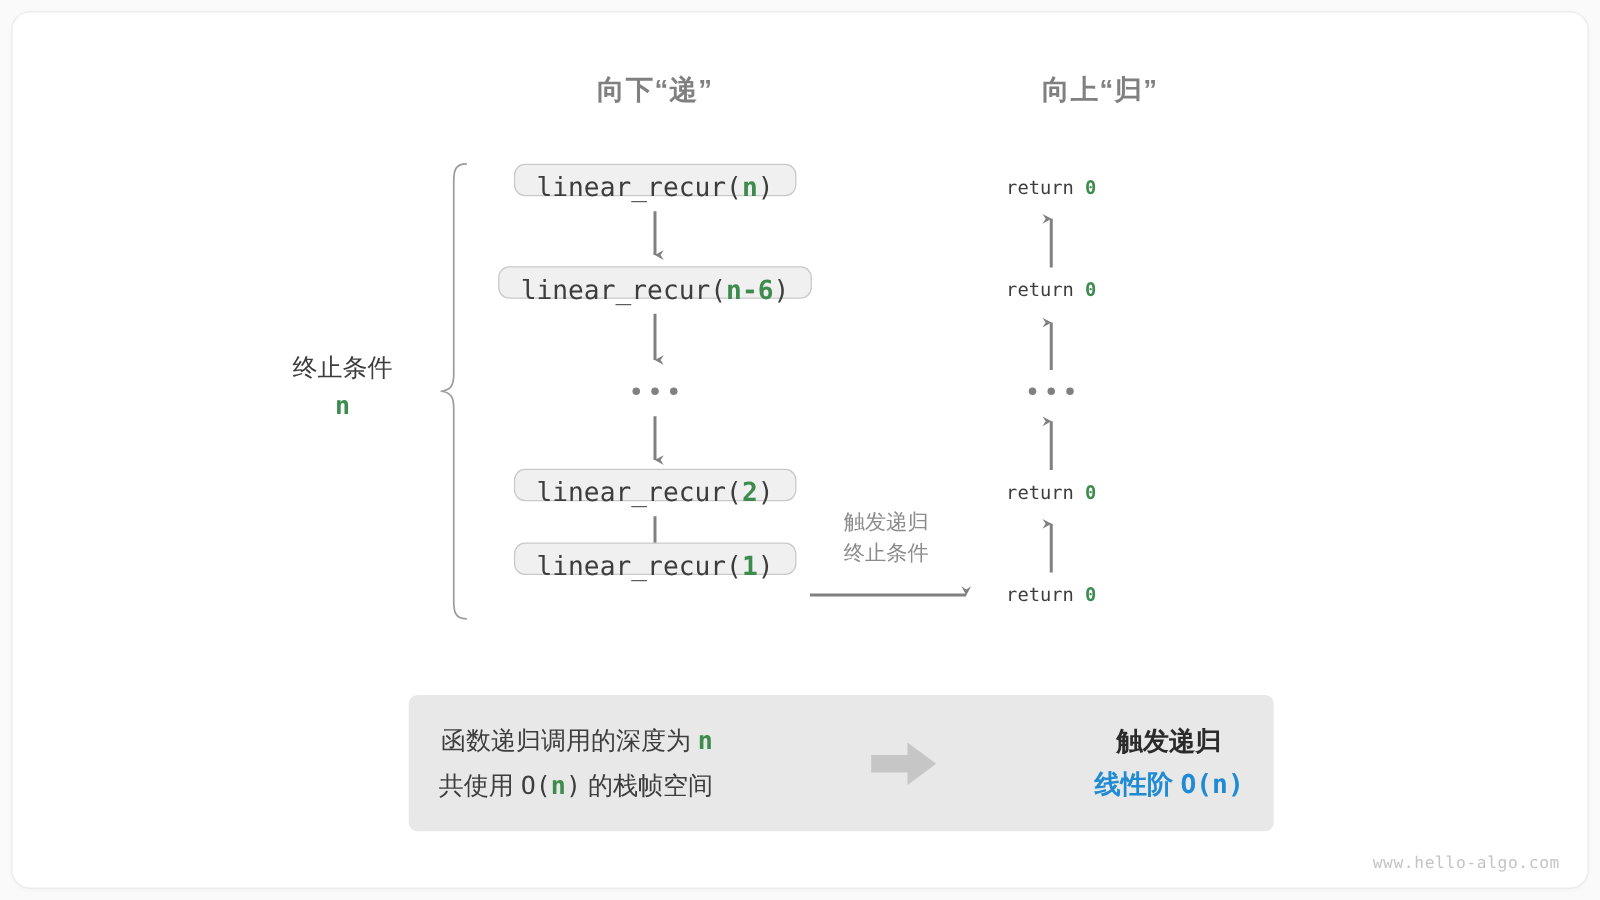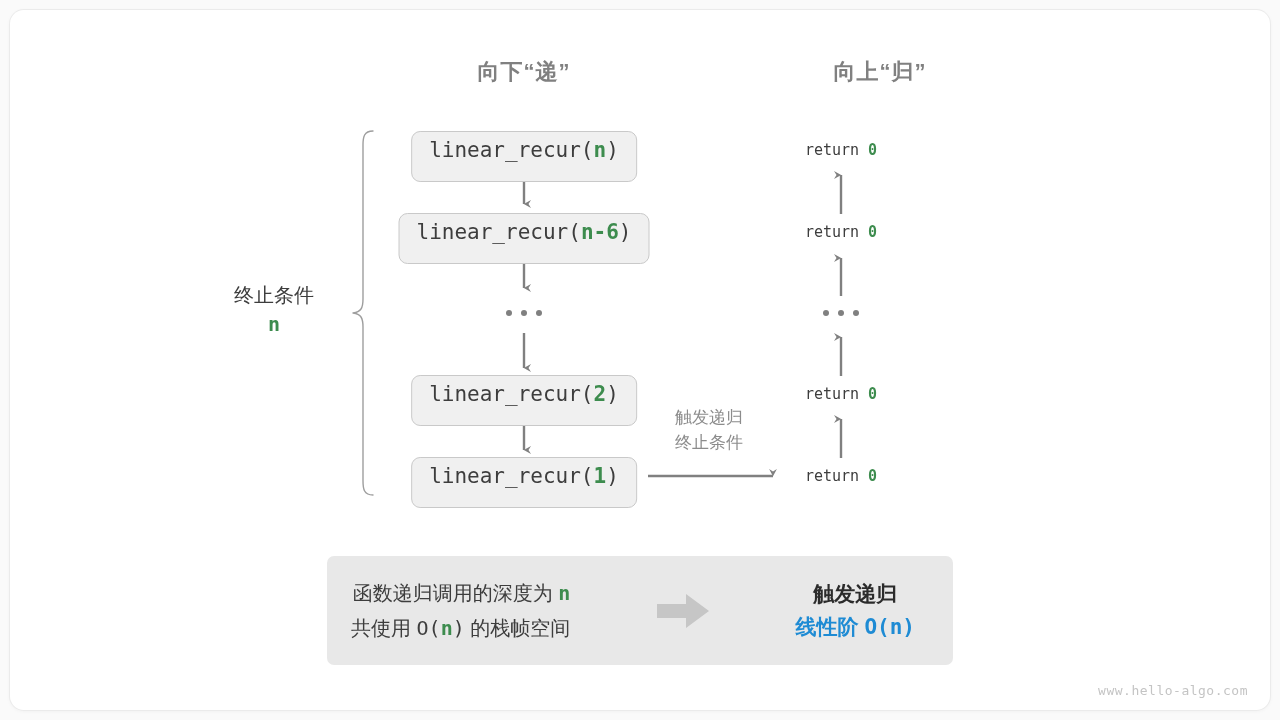--- a/index.html
+++ b/index.html
@@ -43,21 +43,21 @@
   #header-down { left: 524px; top: 57px; }
   #header-up   { left: 880px; top: 57px; }
 
   
   .frame-box {
     position: absolute;
     transform: translateX(-50%);
     background: #f0f0f0;
     border: 1.5px solid #c9c9c9;
     border-radius: 9px;
-    height: 51px;
+    height: 26px;
     line-height: 36px;
     padding: 0 17px;
     font-family: "DejaVu Sans Mono", "Liberation Mono", monospace;
     font-size: 21px;
     color: #3d3d3d;
     white-space: nowrap;
     box-sizing: border-box;
     text-align: right;
   }
   .frame-box .arg {
@@ -140,29 +140,29 @@
     color: #8c8c8c;
     line-height: 25px;
     white-space: nowrap;
   }
 
   
   #summary {
     position: absolute;
     left: 327px;
     top: 556px;
-    width: 626px;
+    width: 692px;
     height: 109px;
     background: #e8e8e8;
     border-radius: 7px;
     display: flex;
     align-items: center;
     justify-content: space-between;
     box-sizing: border-box;
-    padding: 0 38px 0 24px;
+    padding: 0 24px 0 24px;
   }
   #summary-left {
     text-align: right;
     font-size: 20px;
     color: #3d3d3d;
     line-height: 35px;
     white-space: nowrap;
     flex: 0 0 auto;
   }
   #summary-left .mono {
@@ -269,21 +269,21 @@
   </div>
 
   <div class="frame-box" style="left:524px; top:213px;">
     <span>linear_recur(</span><span class="arg">n-6</span><span>)</span>
   </div>
 
   <div class="frame-box" style="left:524px; top:375px;">
     <span>linear_recur(</span><span class="arg">2</span><span>)</span>
   </div>
 
-  <div class="frame-box" style="left:524px; top:457px;">
+  <div class="frame-box" style="left:524px; top:434px;">
     <span>linear_recur(</span><span class="arg">1</span><span>)</span>
   </div>
 
   <div class="dots" style="left:524px; top:313px;">
     <i></i>
     <i></i>
     <i></i>
   </div>
 
   <div class="ret" style="left:841px; top:131px;">

